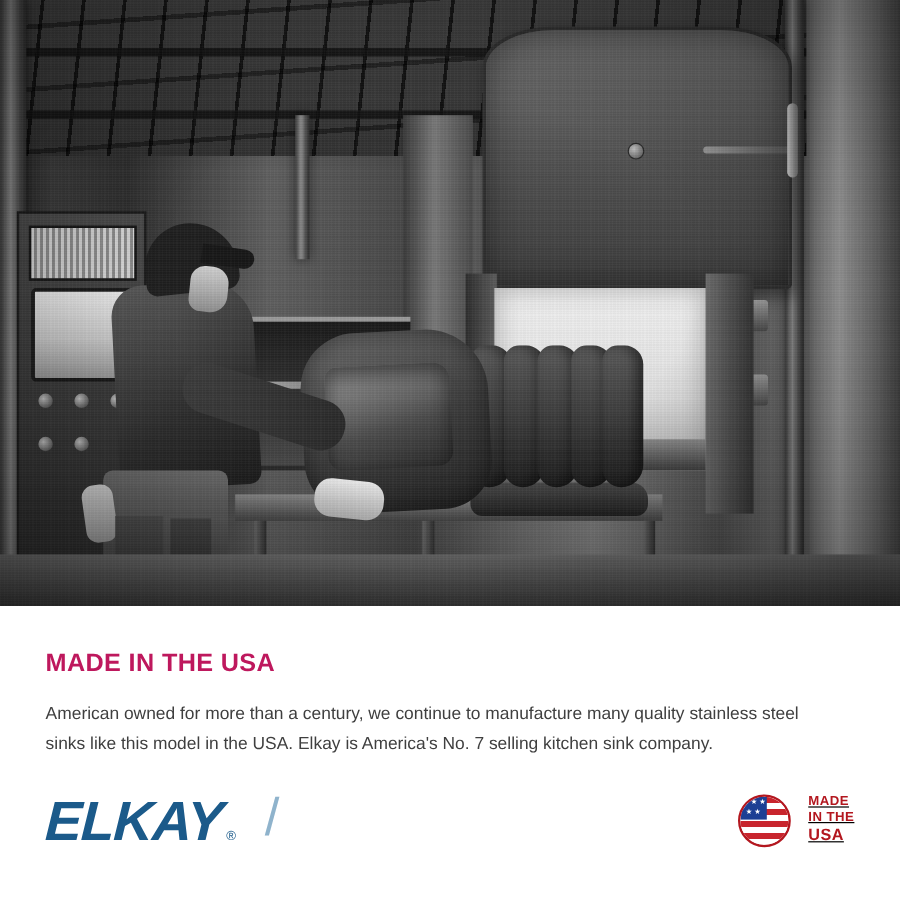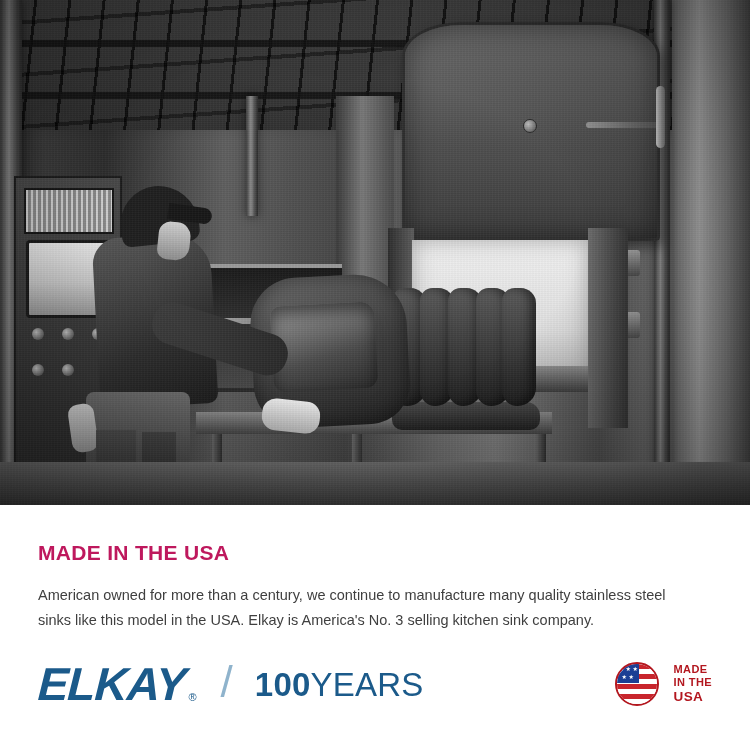--- a/index.html
+++ b/index.html
@@ -392,22 +392,22 @@
     color: #1b5a8a;
     font-size: 33px;
     line-height: 1;
     letter-spacing: .2px;
   }
   .years b { font-weight: bold; }
   .years span { font-weight: normal; }
 
   .usa-badge {
     display: flex;
-    align-items: center;
     gap: 15px;
+    text-decoration: underline;
   }
   .flag-circle {
     width: 40px; height: 40px;
     border-radius: 50%;
     background: #ffffff;
     border: 2px solid #b3171f;
     position: relative;
     overflow: hidden;
     flex: 0 0 auto;
   }
@@ -520,34 +520,31 @@
     <div class="worker-leg"></div>
     <div class="worker-leg2"></div>
 
     <div class="floor"></div>
     <div class="grain"></div>
     <div class="vignette"></div>
   </div>
 
   <div class="content">
     <h2 class="headline">MADE IN THE USA</h2>
-    <p class="body-text">American owned for more than a century, we continue to manufacture many quality stainless steel sinks like this model in the USA. Elkay is America's No. 3 selling kitchen sink company.</p>
+    <p class="body-text">American owned for more than a century, we continue to manufacture many quality stainless steel sinks like this model in the USA. Elkay is America's No. 7 selling kitchen sink company.</p>
   </div>
 
   <div class="footer">
 
     <div class="brand">
       <div class="elkay-wrap">
         <span class="elkay">ELKAY</span>
         <span class="reg">®</span>
       </div>
       <span class="slash">/</span>
-      <span class="years">
-        <b>100</b><span>YEARS</span>
-      </span>
     </div>
 
     <div class="usa-badge">
       <div class="flag-circle">
         <div class="stripes"></div>
         <div class="canton"></div>
       </div>
       <div class="usa-text">
         <div>MADE</div>
         <div>IN THE</div>

